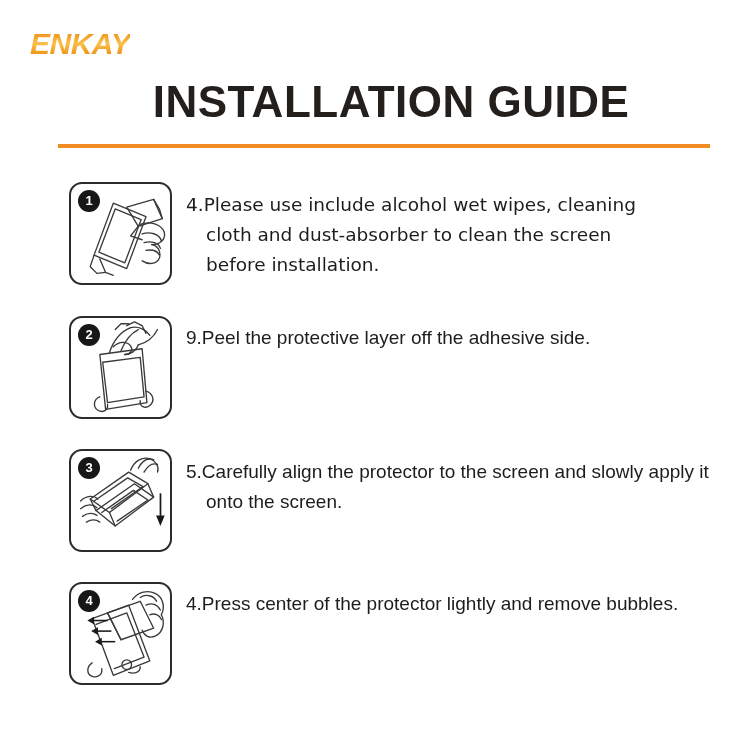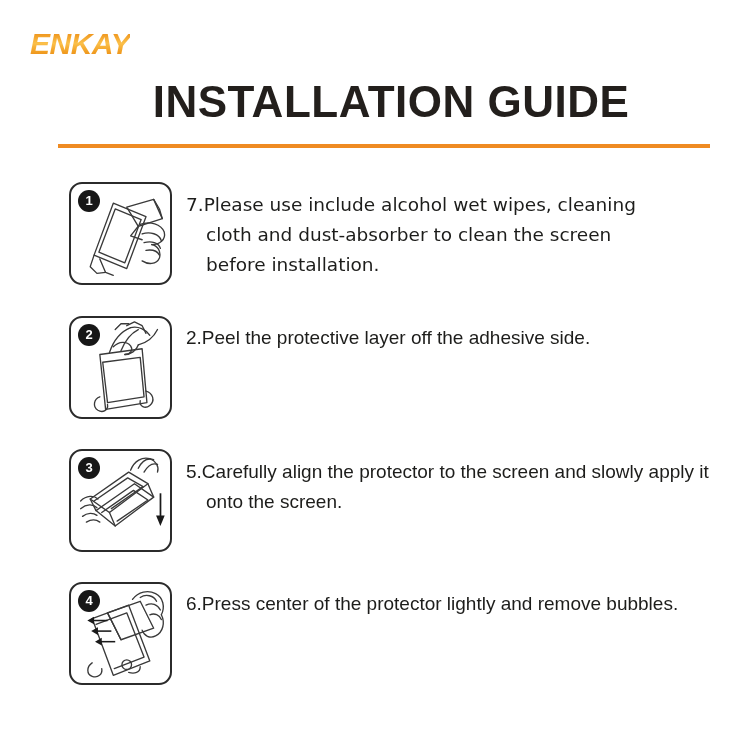--- a/index.html
+++ b/index.html
@@ -157,21 +157,21 @@
           <path d="M84 63 C90 64 94 70 92 77 C89 84 80 84 74 80"></path>
         </g>
       </svg>
     </div>
     <div class="step-badge" style="position:absolute;left:78px;top:190px;width:22px;height:22px;
                 border-radius:50%;background:#171717;color:#ffffff;
                 font-family:'Liberation Sans',sans-serif;font-size:13px;
                 font-weight:bold;line-height:22px;text-align:center;">
       <span>1</span>
     </div>
-    <div class="step-text face-a hang" style="top:190px;width:470px;">7.Please use include alcohol wet wipes, cleaning cloth and dust-absorber to clean the screen before installation.</div>
+    <div class="step-text face-a hang" style="top:190px;width:470px;">4.Please use include alcohol wet wipes, cleaning cloth and dust-absorber to clean the screen before installation.</div>
   </div>
 
   <div class="step-row" style="top:0;">
     <div class="step-figure" style="top:316px;">
       <svg viewBox="0 0 103 103" xmlns="http://www.w3.org/2000/svg">
         <g fill="none" stroke="#3a3a3a" stroke-width="1.4" stroke-linecap="round" stroke-linejoin="round">
 
           <path d="M30 38 L74 32 L79 88 L36 95 Z"></path>
           <path d="M33 46 L72 41 L76 82 L38 88 Z"></path>
 
@@ -190,21 +190,21 @@
           <path d="M70 28 C78 26 86 20 90 12"></path>
         </g>
       </svg>
     </div>
     <div class="step-badge" style="position:absolute;left:78px;top:324px;width:22px;height:22px;
                 border-radius:50%;background:#171717;color:#ffffff;
                 font-family:'Liberation Sans',sans-serif;font-size:13px;
                 font-weight:bold;line-height:22px;text-align:center;">
       <span>2</span>
     </div>
-    <div class="step-text face-b hang" style="top:323px;width:500px;">2.Peel the protective layer off the adhesive side.</div>
+    <div class="step-text face-b hang" style="top:323px;width:500px;">9.Peel the protective layer off the adhesive side.</div>
   </div>
 
   <div class="step-row" style="top:0;">
     <div class="step-figure" style="top:449px;">
       <svg viewBox="0 0 103 103" xmlns="http://www.w3.org/2000/svg">
         <g fill="none" stroke="#3a3a3a" stroke-width="1.4" stroke-linecap="round" stroke-linejoin="round">
 
           <path d="M26 62 L66 34 L86 48 L46 78 Z"></path>
           <path d="M32 64 L65 41 L80 51 L48 73"></path>
 
@@ -273,16 +273,16 @@
           <path d="M32 56 L32 64 L25 60 Z"></path>
         </g>
       </svg>
     </div>
     <div class="step-badge" style="position:absolute;left:78px;top:590px;width:22px;height:22px;
                 border-radius:50%;background:#171717;color:#ffffff;
                 font-family:'Liberation Sans',sans-serif;font-size:13px;
                 font-weight:bold;line-height:22px;text-align:center;">
       <span>4</span>
     </div>
-    <div class="step-text face-b hang" style="top:589px;width:500px;">6.Press center of the protector lightly and remove bubbles.</div>
+    <div class="step-text face-b hang" style="top:589px;width:500px;">4.Press center of the protector lightly and remove bubbles.</div>
   </div>
 
 </div>
 
 </body></html>

